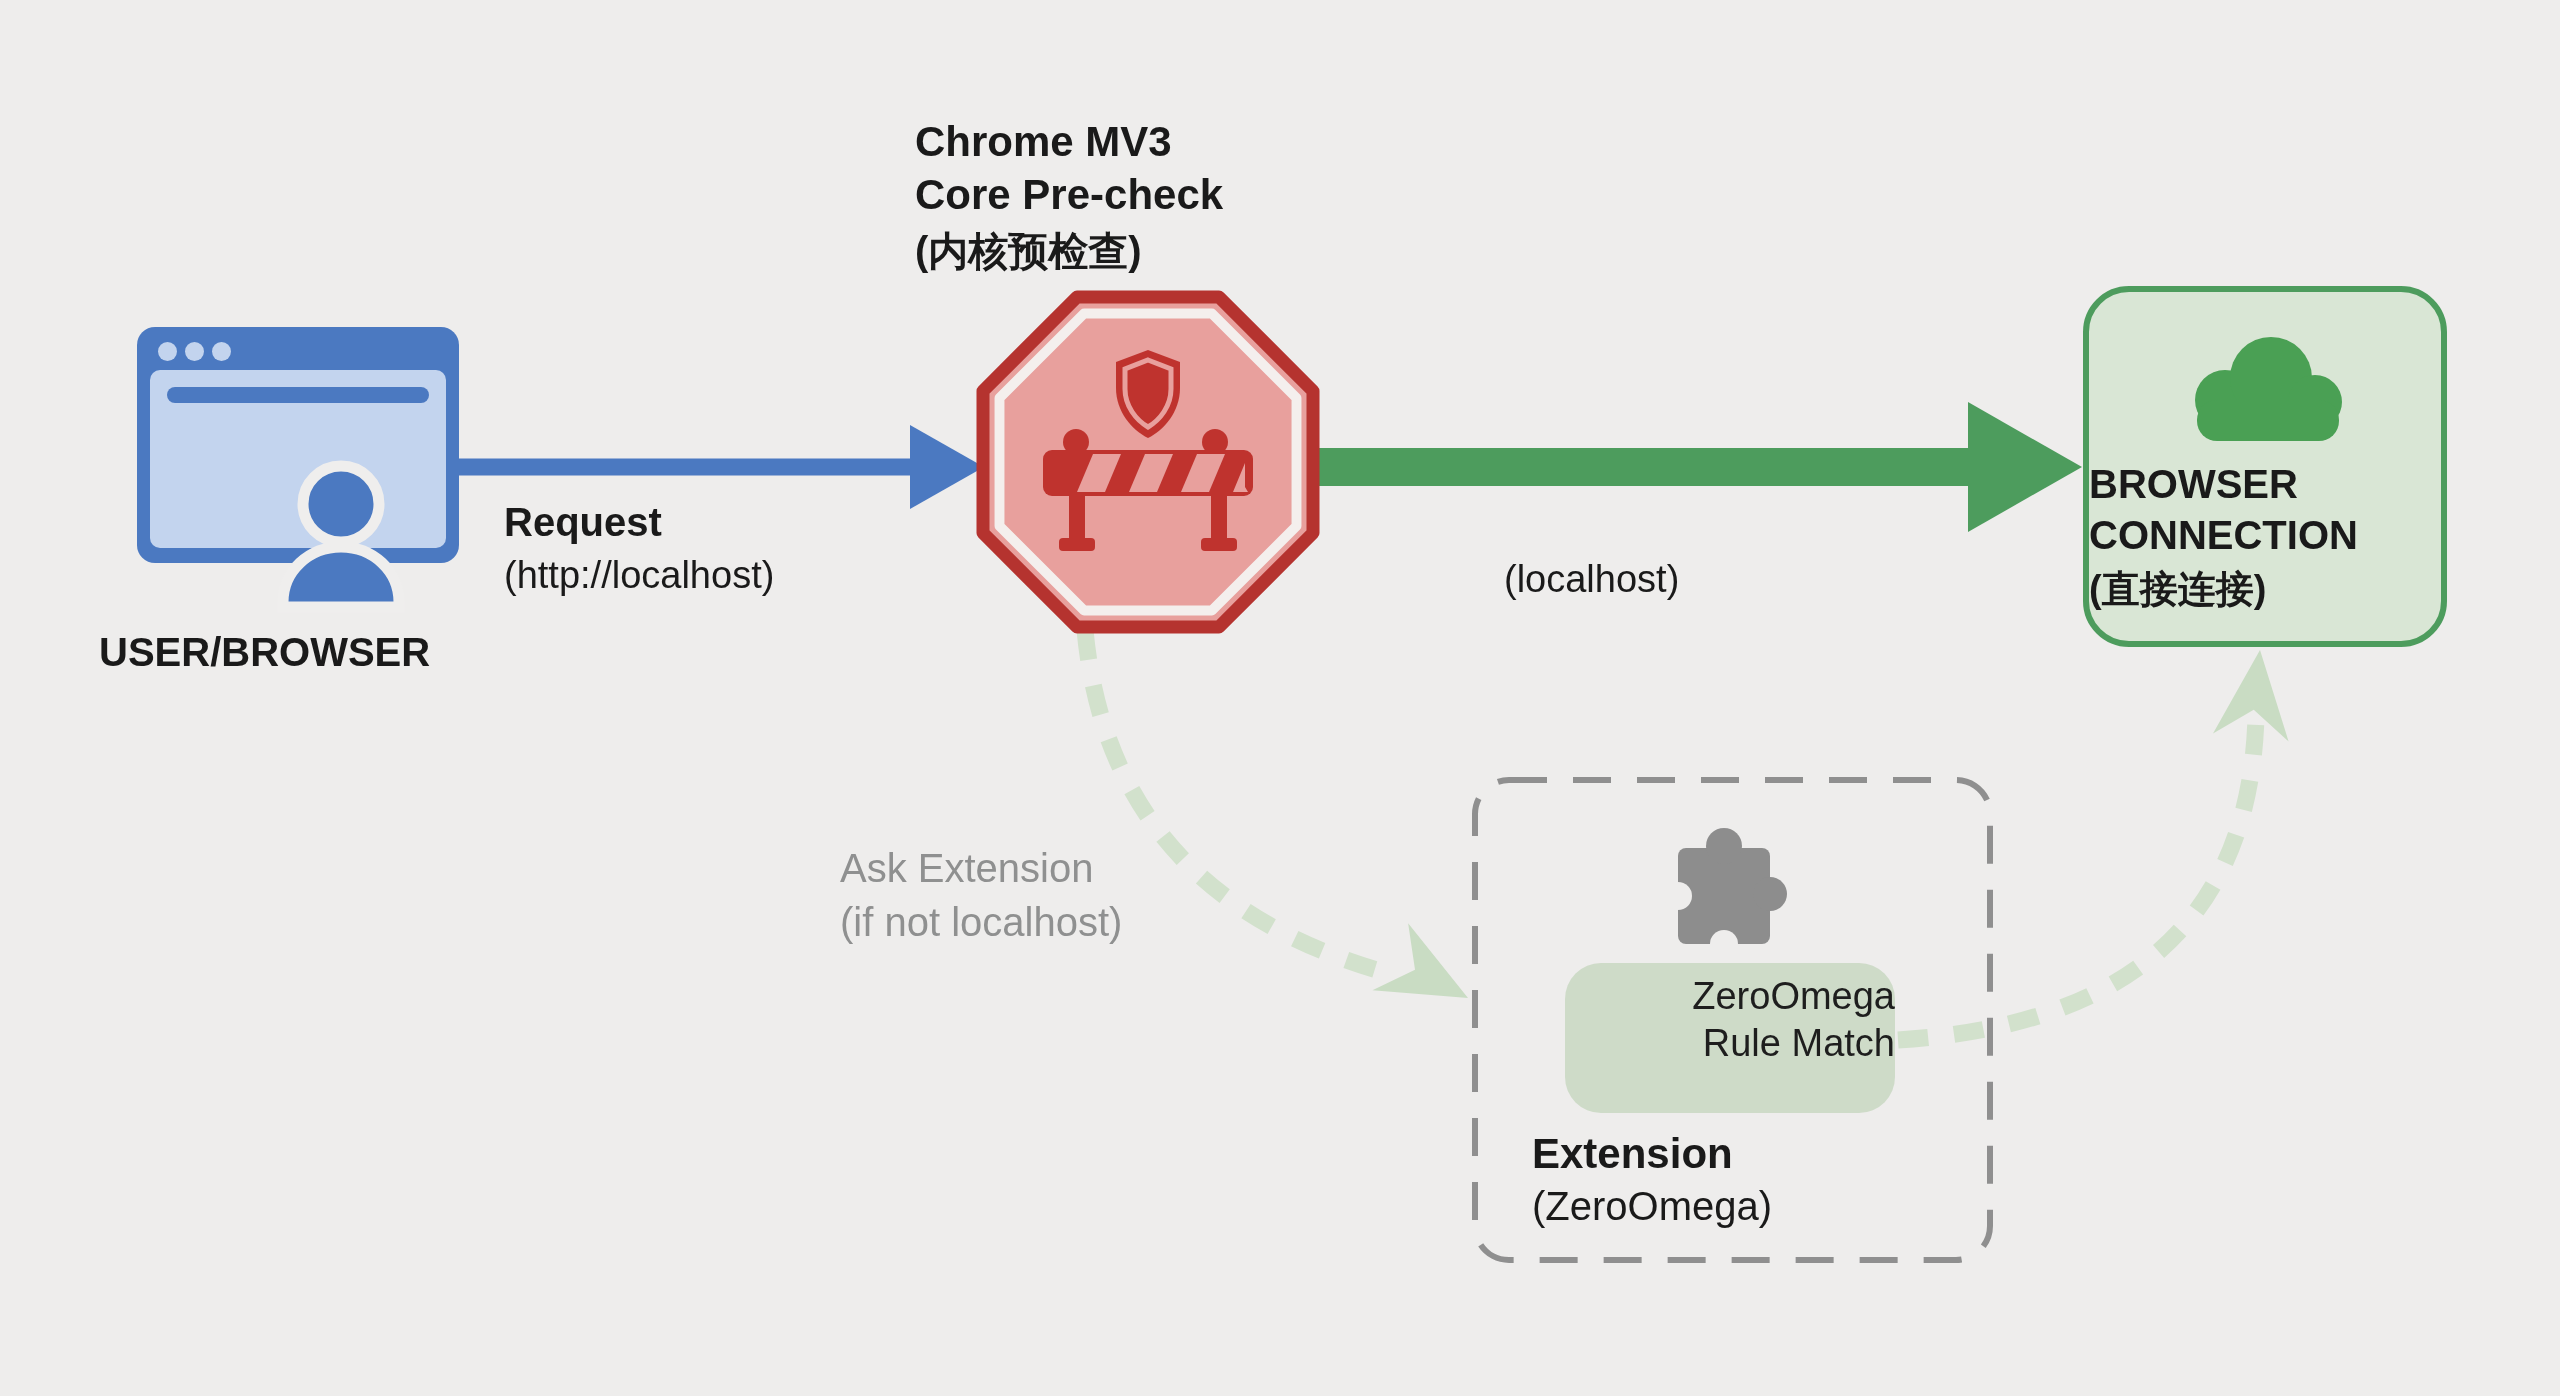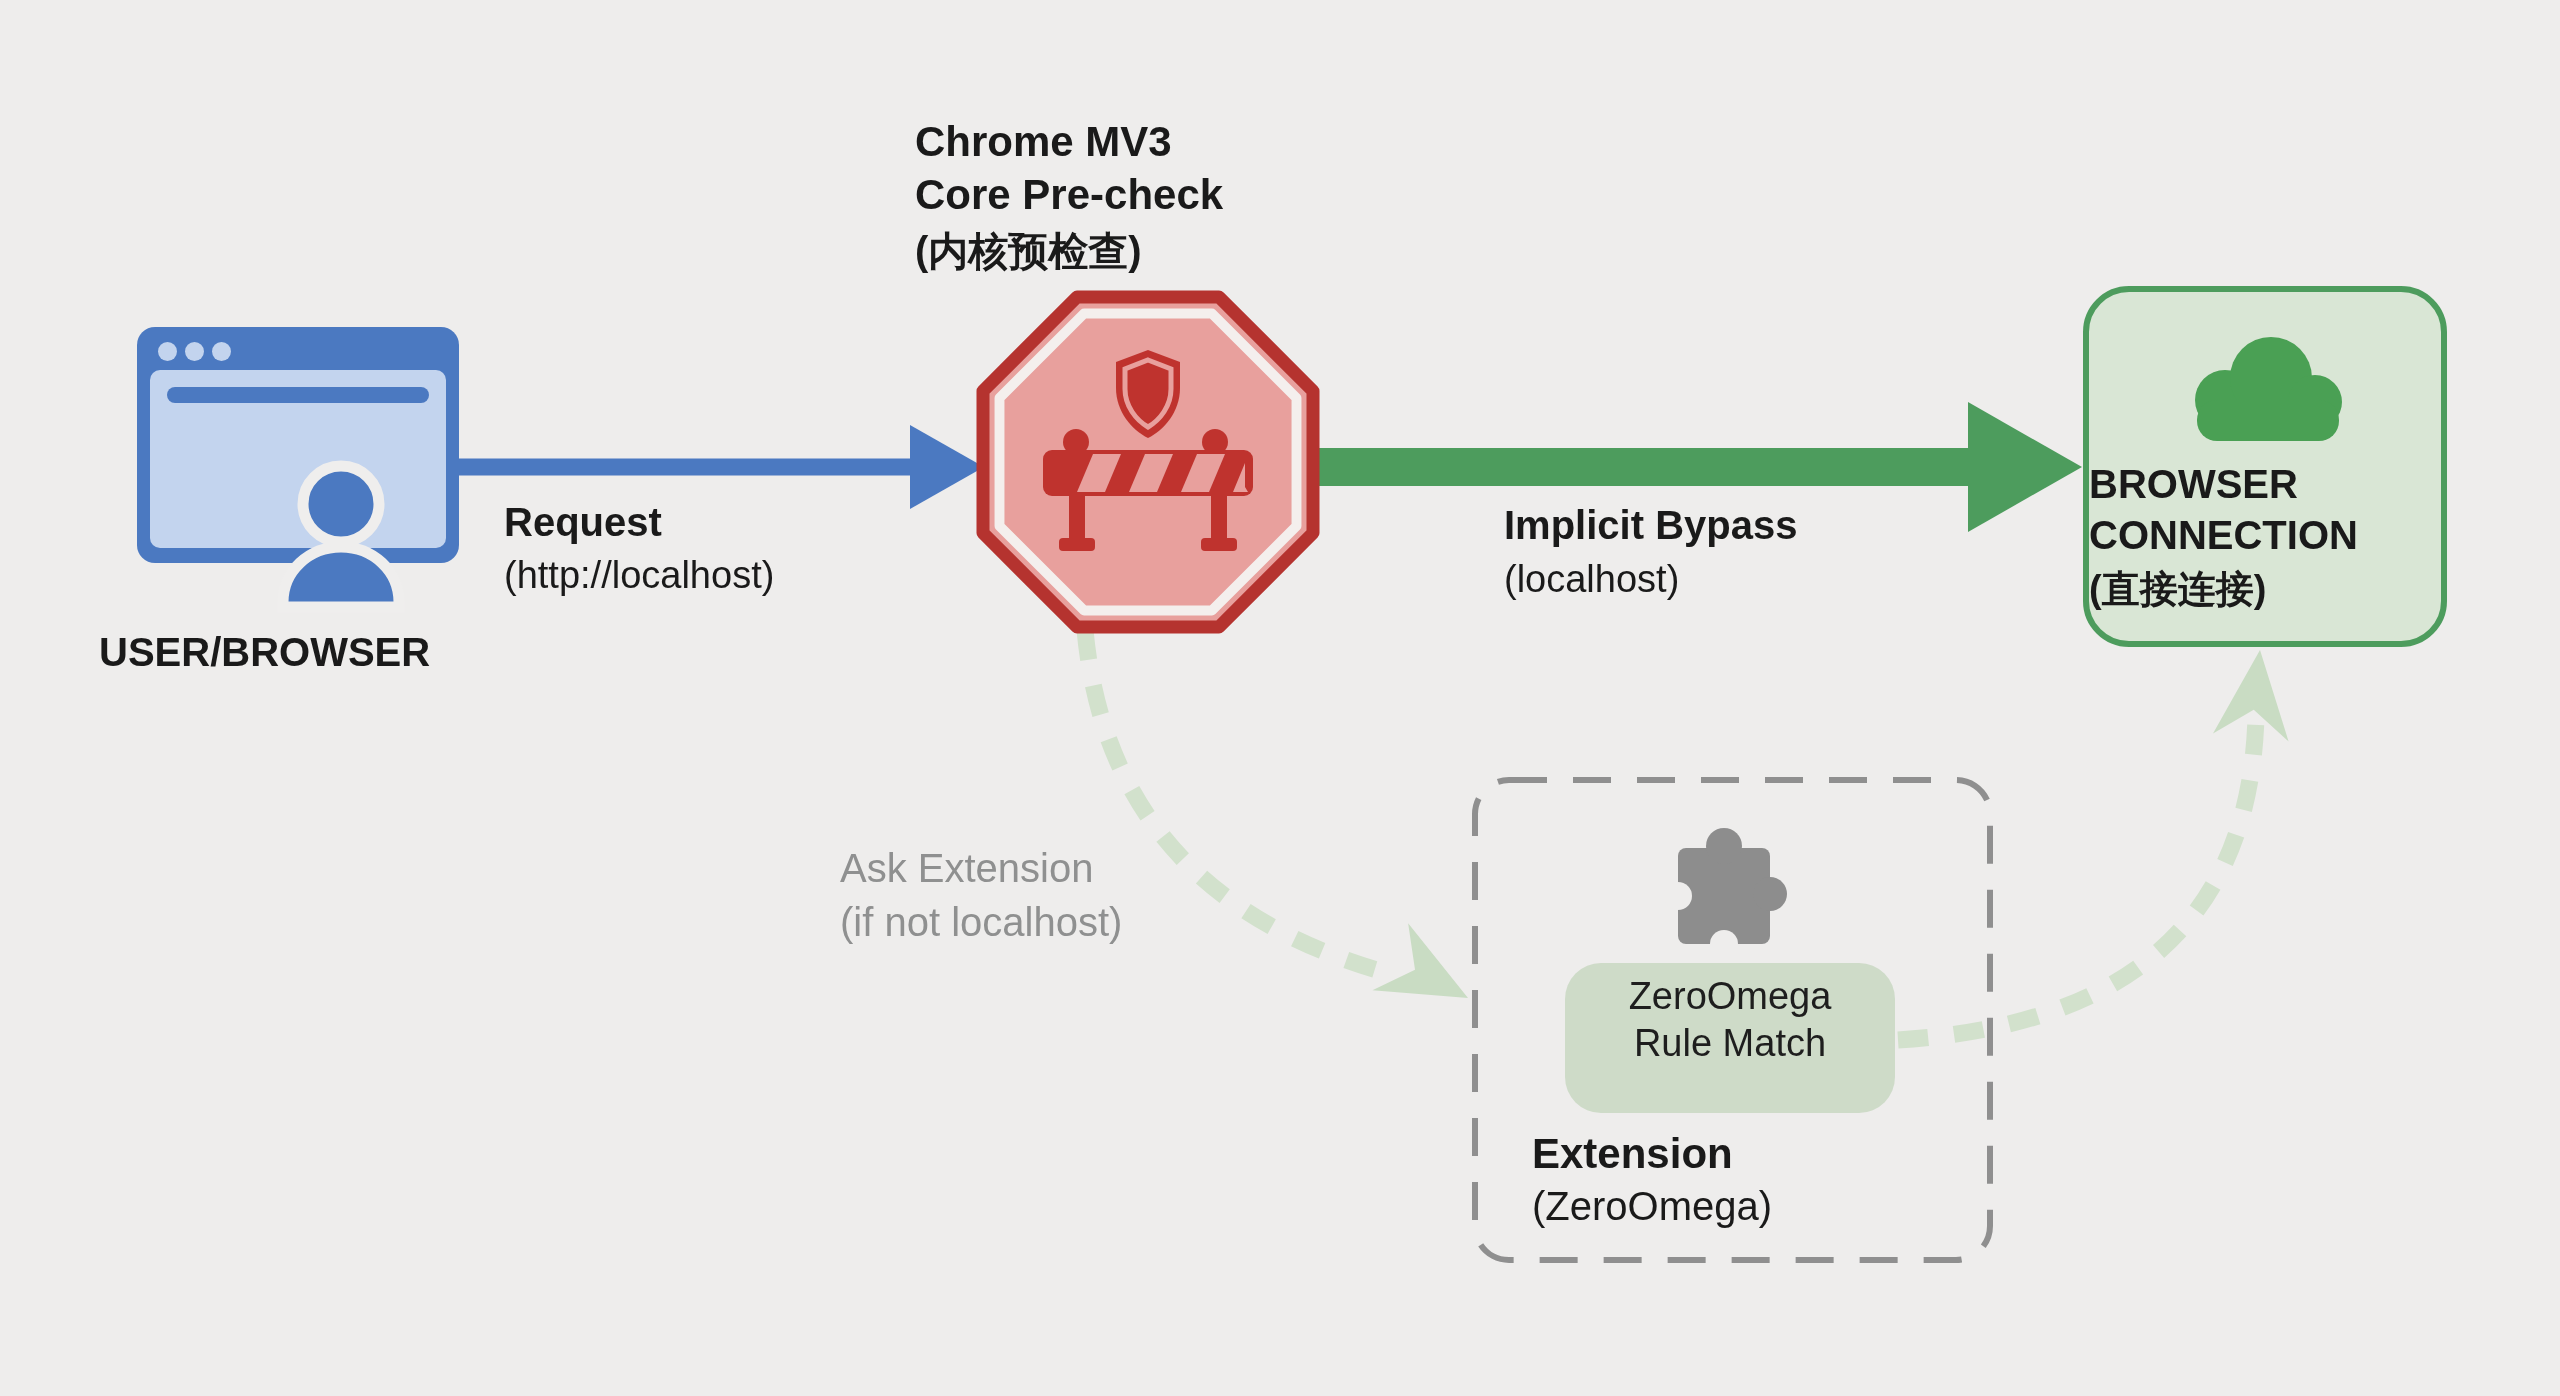--- a/index.html
+++ b/index.html
@@ -10,21 +10,21 @@
   .bold{font-weight:700;}
   .gray{color:#8f9090;}
   svg{display:block;}
   .window{position:absolute;left:137px;top:327px;width:322px;height:236px;background:#4b79c1;border-radius:18px;}
   .dot{position:absolute;top:15px;width:19px;height:19px;border-radius:50%;background:#c3d4ee;}
   .content{position:absolute;left:13px;top:43px;width:296px;height:178px;background:#c3d4ee;border-radius:10px;}
   .addrbar{position:absolute;left:17px;top:17px;width:262px;height:16px;background:#4b79c1;border-radius:8px;}
   .direct-box{position:absolute;left:2083px;top:286px;width:364px;height:361px;background:#d9e6d5;
               border:6px solid #4d9c5d;border-radius:46px;box-sizing:border-box;}
   .pill{position:absolute;left:1565px;top:963px;width:330px;height:150px;background:#cedbc8;border-radius:36px;}
-  .pill .line{position:relative;text-align:center;font-size:38px;line-height:47px;color:#1e1e1e;}
+  .pill .line{position:relative;text-align:right;font-size:38px;line-height:47px;color:#1e1e1e;}
 </style>
 </head>
 <body>
 
 <div class="canvas">
 
   <svg class="abs" style="left:0;top:0" width="2560" height="1396" viewBox="0 0 2560 1396">
 
     <g>
       <path d="M458 467 H912" stroke="#4b79c1" stroke-width="17" fill="none"></path>
@@ -85,21 +85,20 @@
         <path d="M86 62 L102 24 H130 L114 62 Z"></path>
         <path d="M138 62 L154 24 H182 L166 62 Z"></path>
         <path d="M190 62 L202 33 V57 L205 62 Z"></path>
       </g>
     </g>
   </svg>
 
   <div class="lbl bold" style="left:504px;top:500px;width:400px;font-size:40px">Request</div>
   <div class="lbl" style="left:504px;top:554px;width:400px;font-size:38px">(http://localhost)</div>
 
-  <div class="lbl bold" style="left:1504px;top:503px;width:400px;font-size:40px">Implicit Bypass</div>
   <div class="lbl" style="left:1504px;top:558px;width:400px;font-size:38px">(localhost)</div>
 
   <div class="direct-box">
     <svg class="abs" style="left:84px;top:36px" width="188" height="114" viewBox="0 0 188 114">
       <g fill="#4aa054">
         <circle cx="52" cy="72" r="30"></circle>
         <circle cx="98" cy="50" r="41"></circle>
         <circle cx="142" cy="74" r="27"></circle>
         <rect x="24" y="72" width="142" height="41" rx="20"></rect>
       </g>

